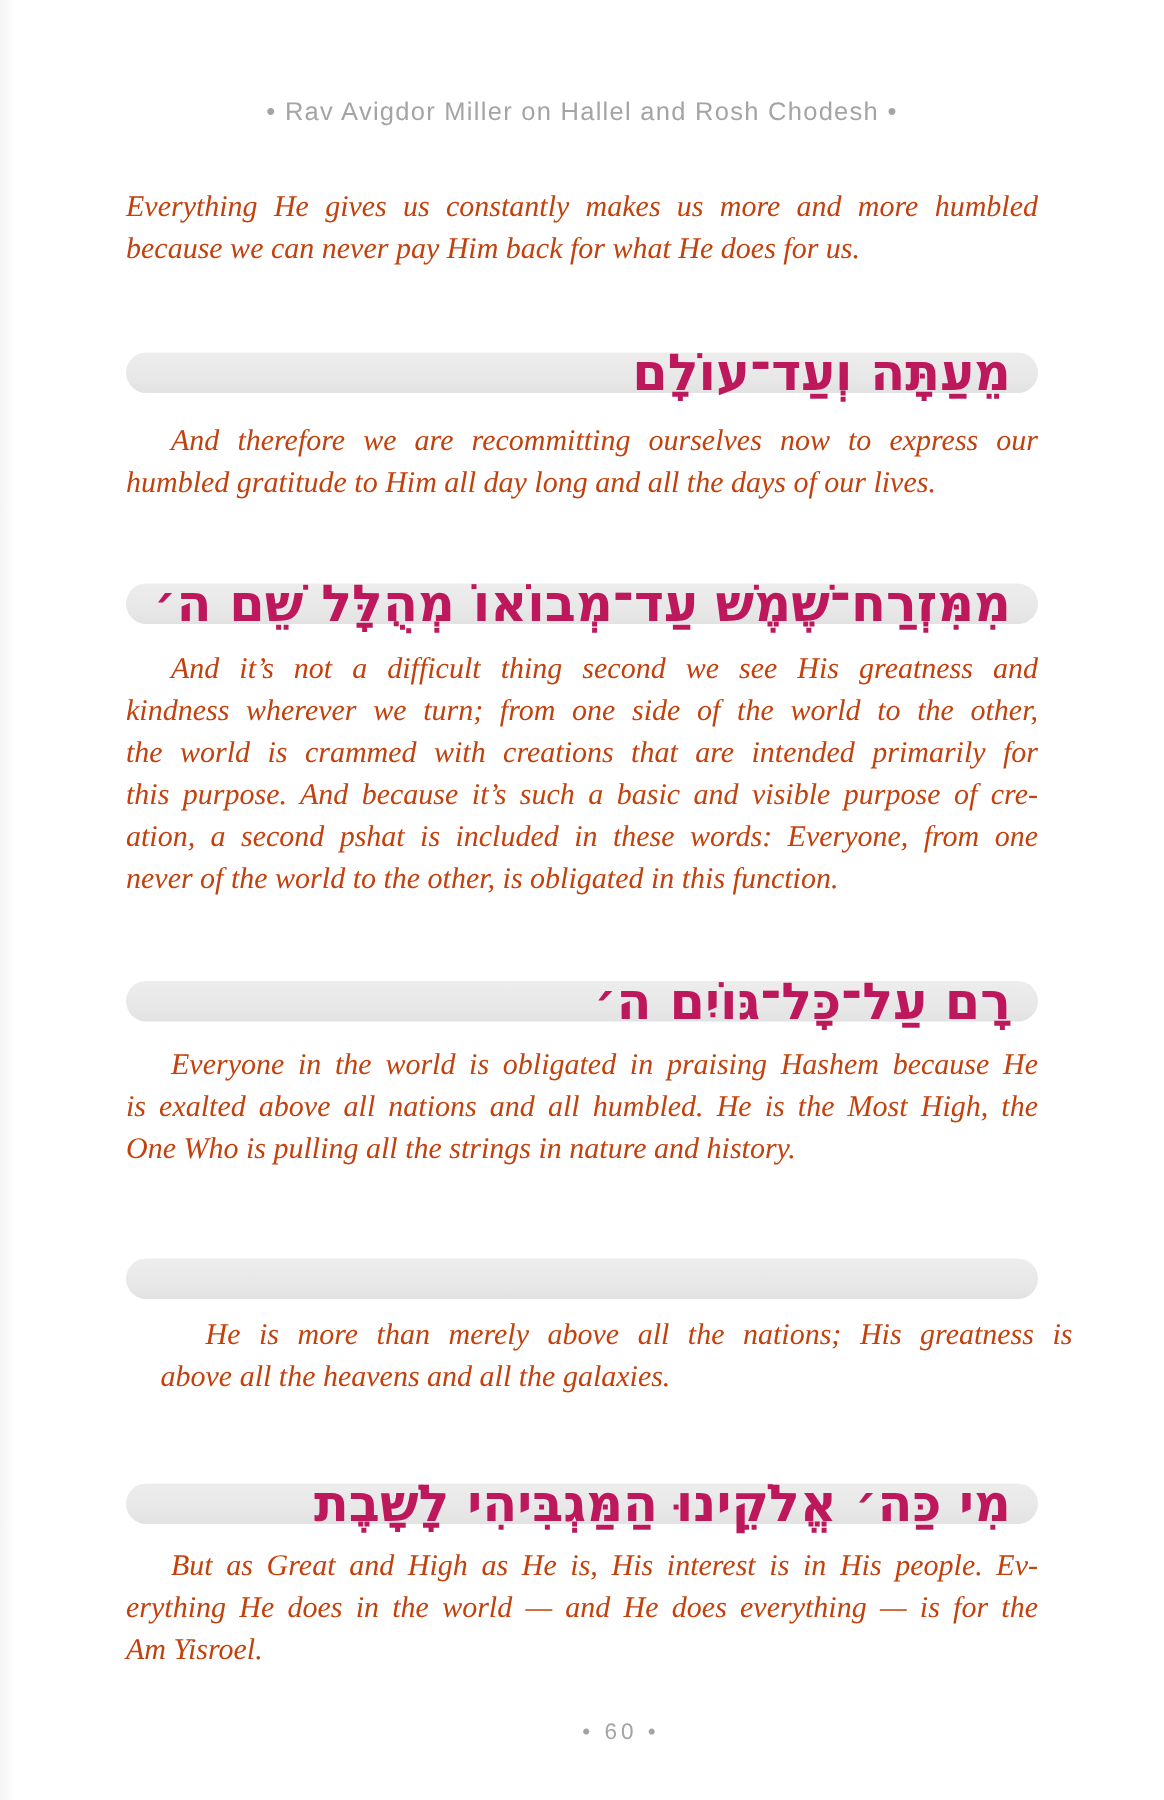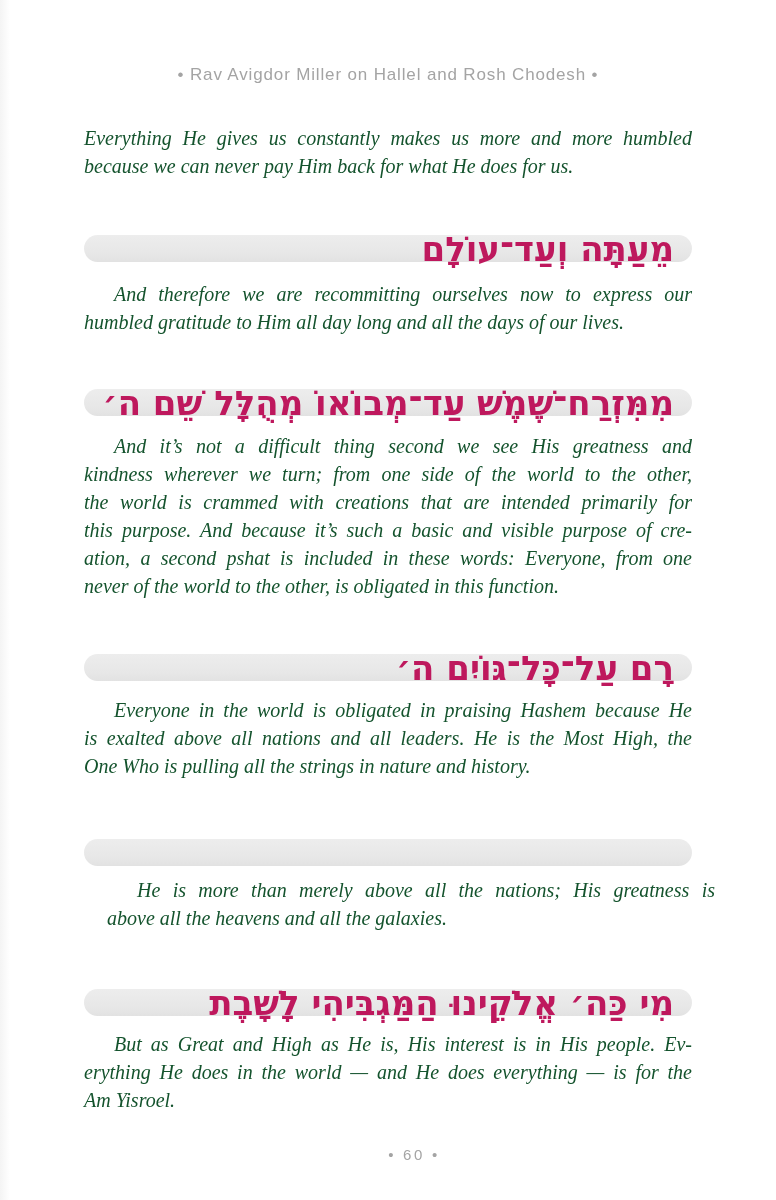--- a/index.html
+++ b/index.html
@@ -36,21 +36,21 @@
   }
 
   .para {
     position: absolute;
     left: 84px;
     width: 608px;
     font-family: "Liberation Serif", serif;
     font-style: italic;
     font-size: 20px;
     line-height: 28px;
-    color: #14532d;
+    color: #c2410c;
   }
   .para .line { text-align: justify; text-align-last: justify; }
   .para .line.last { text-align-last: left; }
   .para.indent .line.first { text-indent: 30px; }
 
   .p1 { top: 124px; }
   .p2 { top: 280px; }
   .p3 { top: 432px; }
   .p4 { top: 696px; }
   .p5 { top: 876px; margin-left: 23px; }
@@ -137,21 +137,21 @@
       <div class="line last">never of the world to the other, is obligated in this function.</div>
     </div>
 
   <div class="heading h3">
     <div class="bar"></div>
     <div class="heb">רָם עַל־כָּל־גּוֹיִם ה׳</div>
   </div>
 
   <div class="para indent p4">
       <div class="line first">Everyone in the world is obligated in praising Hashem because He</div>
-      <div class="line">is exalted above all nations and all leaders. He is the Most High, the</div>
+      <div class="line">is exalted above all nations and all humbled. He is the Most High, the</div>
       <div class="line last">One Who is pulling all the strings in nature and history.</div>
     </div>
 
   <div class="heading h4">
     <div class="bar"></div>
   </div>
 
   <div class="para indent p5">
       <div class="line first">He is more than merely above all the nations; His greatness is</div>
       <div class="line last">above all the heavens and all the galaxies.</div>

